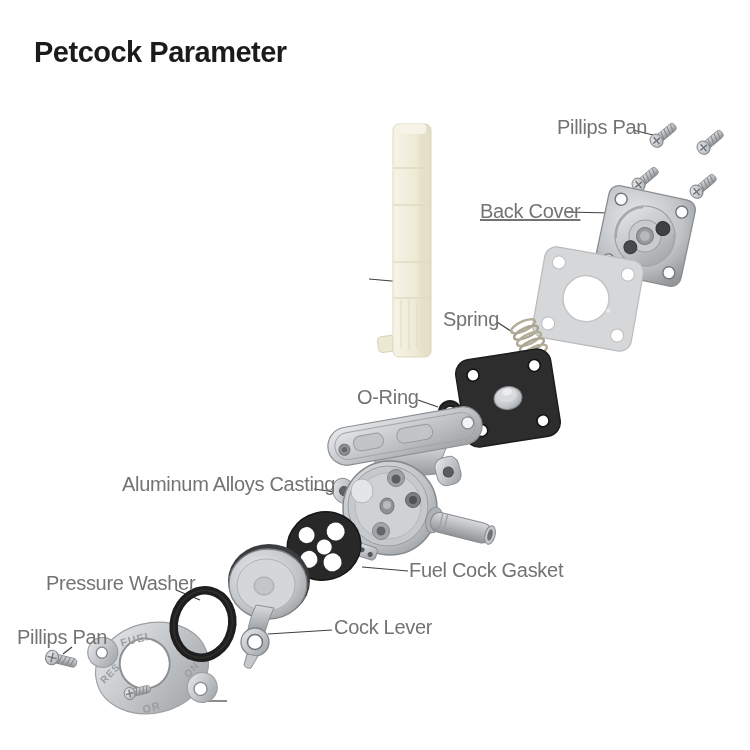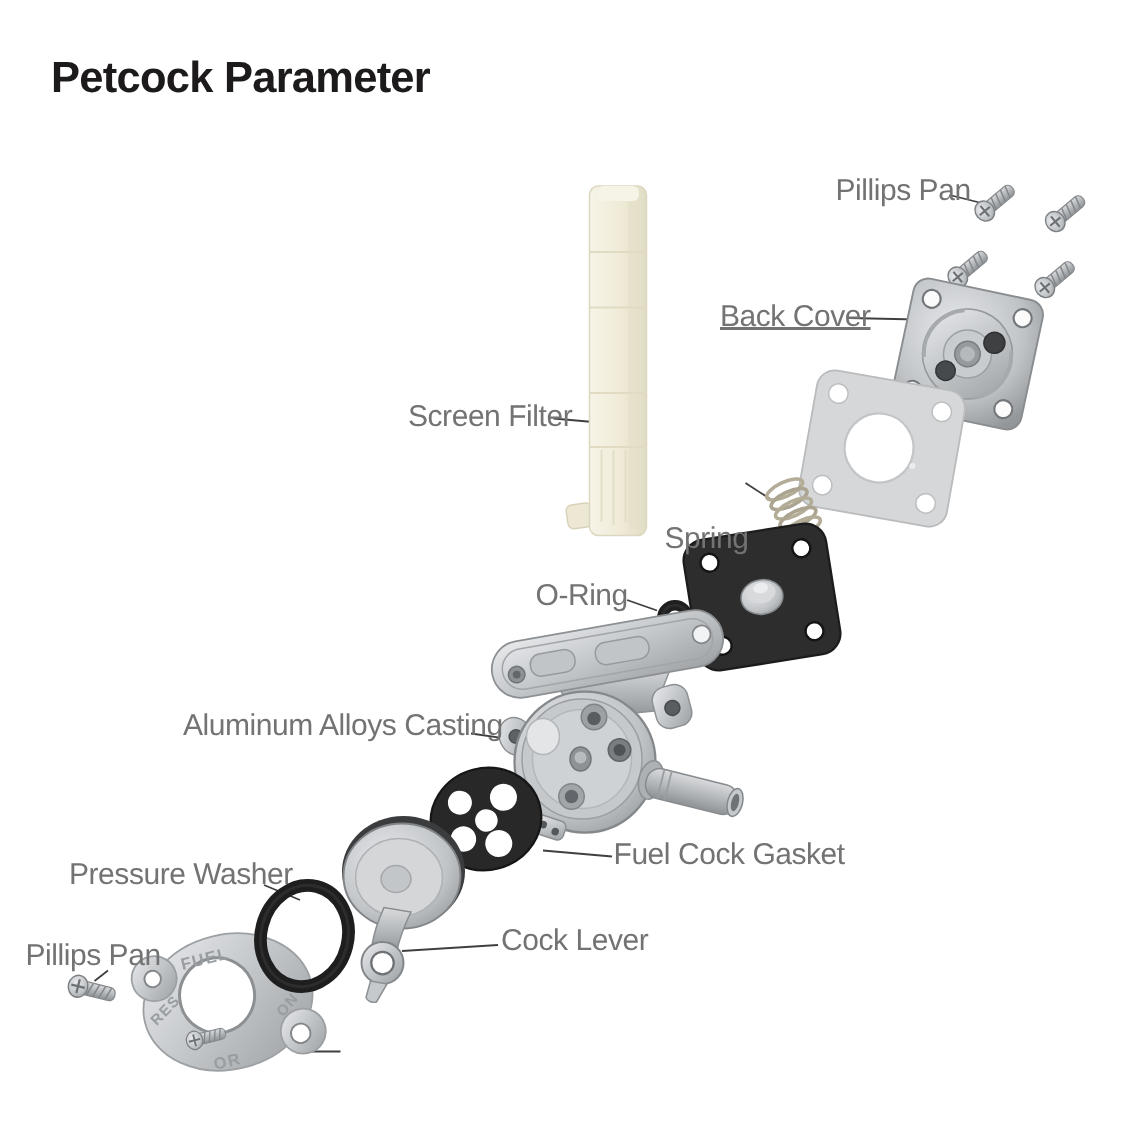--- a/index.html
+++ b/index.html
@@ -224,22 +224,21 @@
     <g transform="translate(203,624) rotate(14)">
       <ellipse rx="29" ry="34" fill="none" stroke="#1e1e1e" stroke-width="8.5"></ellipse>
       <ellipse rx="29" ry="34" fill="none" stroke="#3c3c3c" stroke-width="2" opacity="0.5"></ellipse>
     </g>
 
     <use href="#screwShape" transform="translate(50,657) rotate(14) scale(1.05)"></use>
   </svg>
 
   <div class="lbl" style="left:557px;top:116px;">Pillips Pan</div>
   <div class="lbl" style="left:480px;top:200px;text-decoration:underline;">Back Cover</div>
-  <div class="lbl" style="left:272px;top:267px;">Screen Filter</div>
-  <div class="lbl" style="left:443px;top:308px;margin-top:40px;">Spring</div>
+  <div class="lbl" style="left:443px;top:308px;">Spring</div>
   <div class="lbl" style="left:357px;top:386px;">O-Ring</div>
   <div class="lbl" style="left:122px;top:473px;">Aluminum Alloys Casting</div>
   <div class="lbl" style="left:409px;top:559px;">Fuel Cock Gasket</div>
   <div class="lbl" style="left:46px;top:572px;">Pressure Washer</div>
   <div class="lbl" style="left:334px;top:616px;">Cock Lever</div>
   <div class="lbl" style="left:17px;top:626px;">Pillips Pan</div>
 
 </div>
 
 </body></html>

